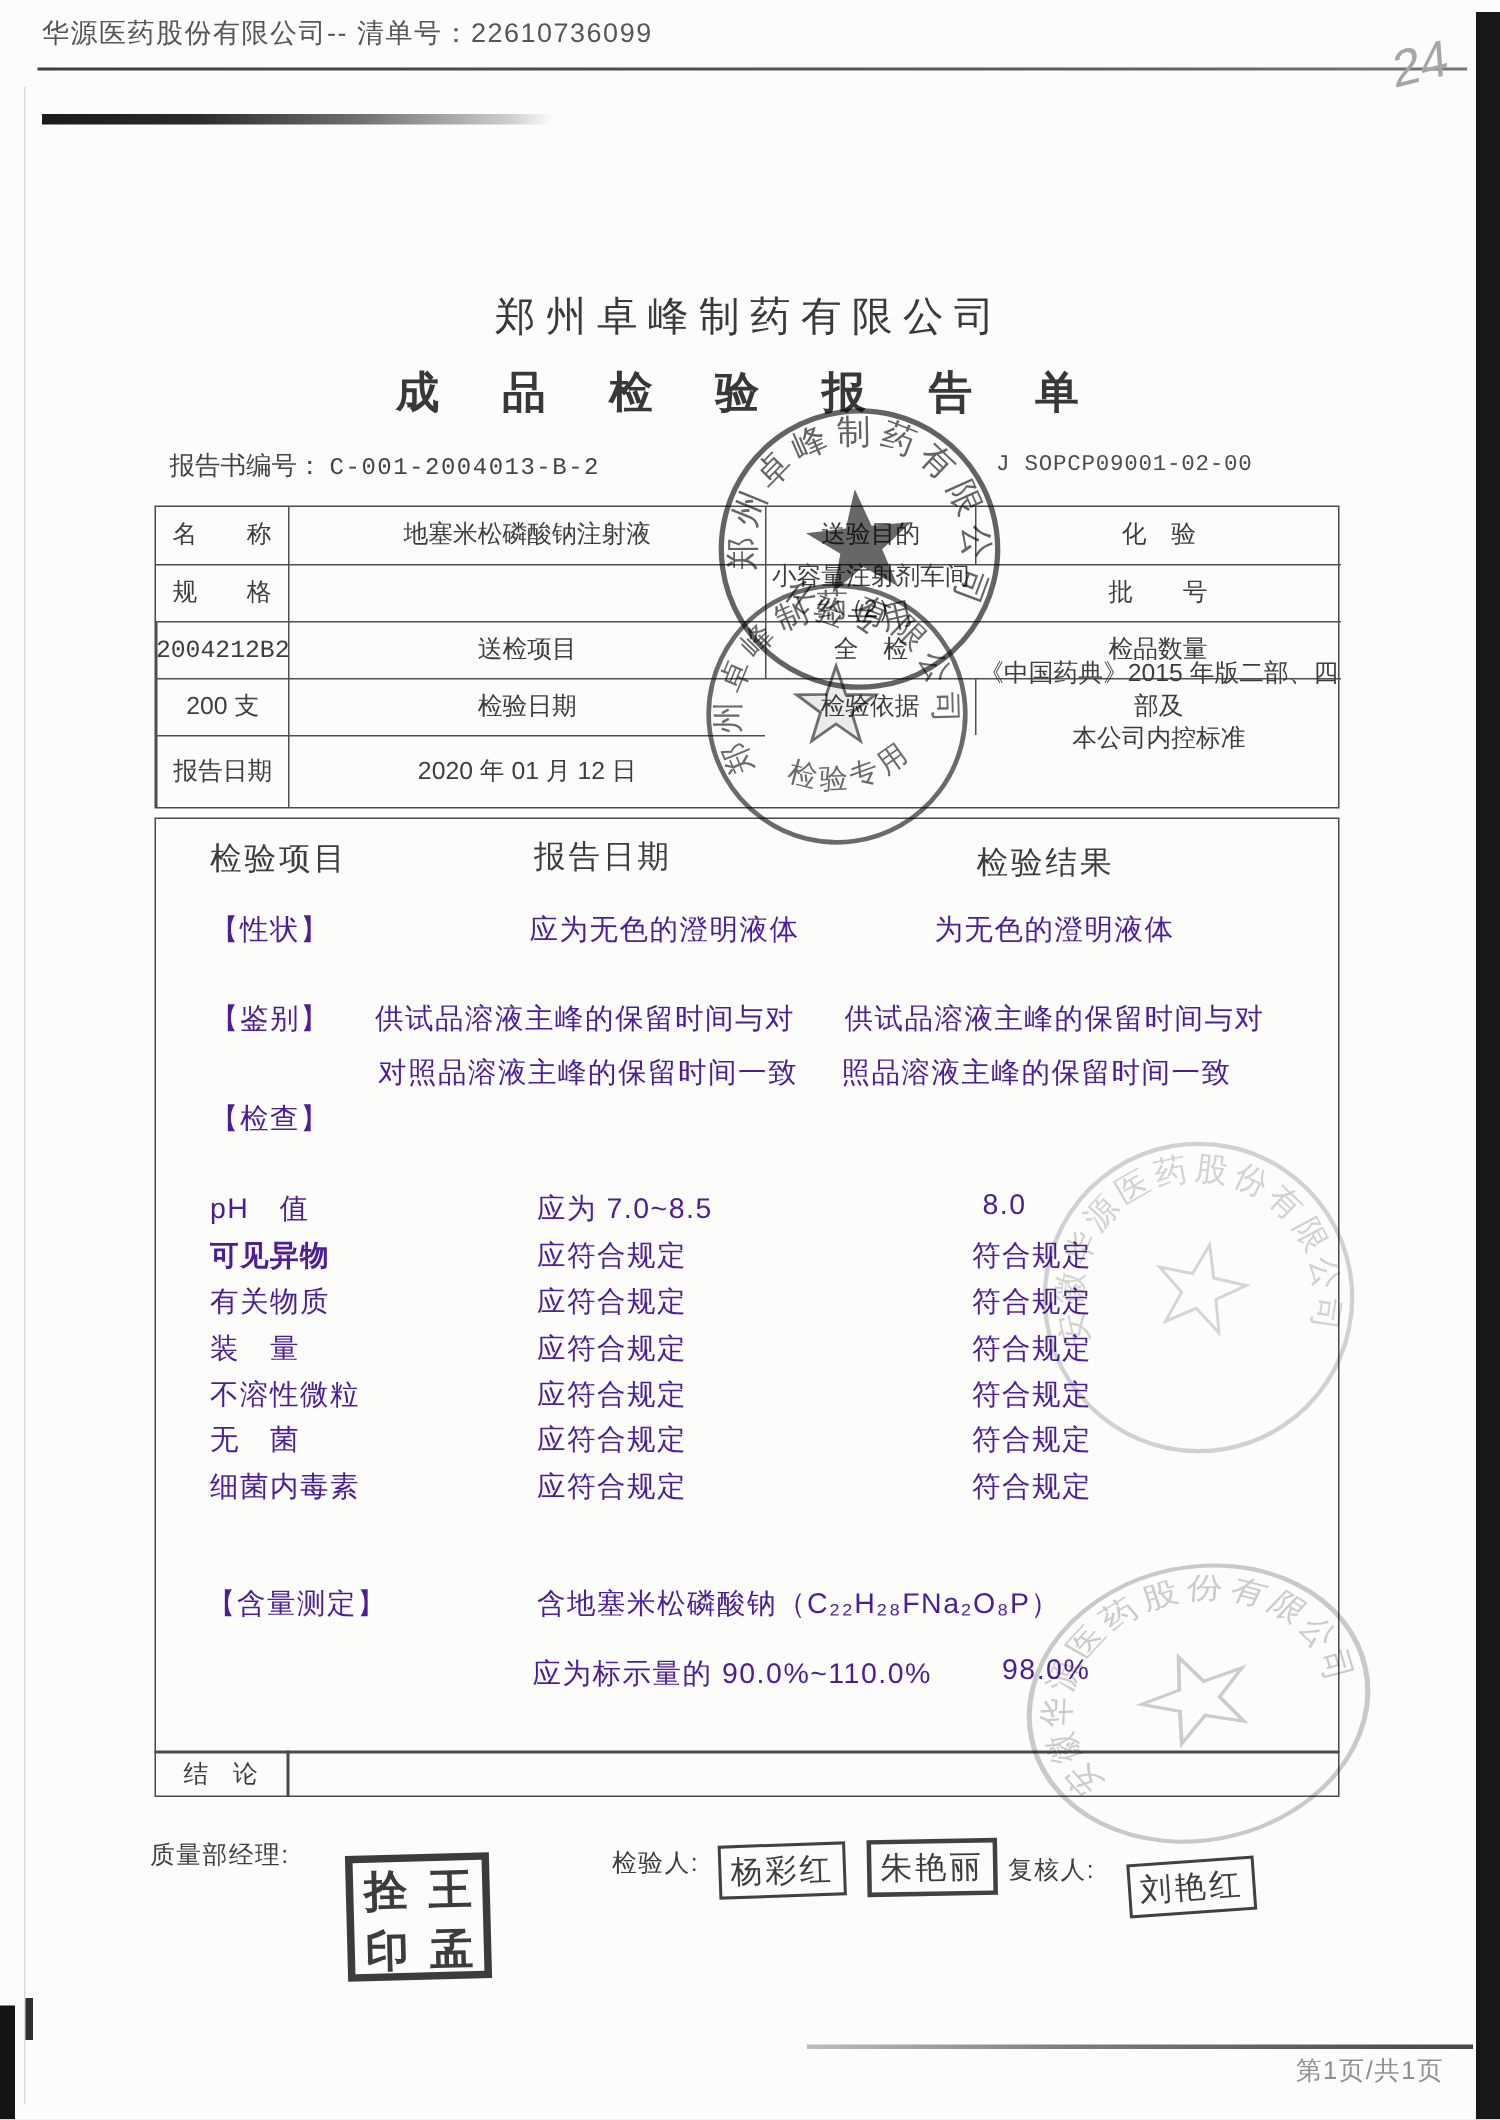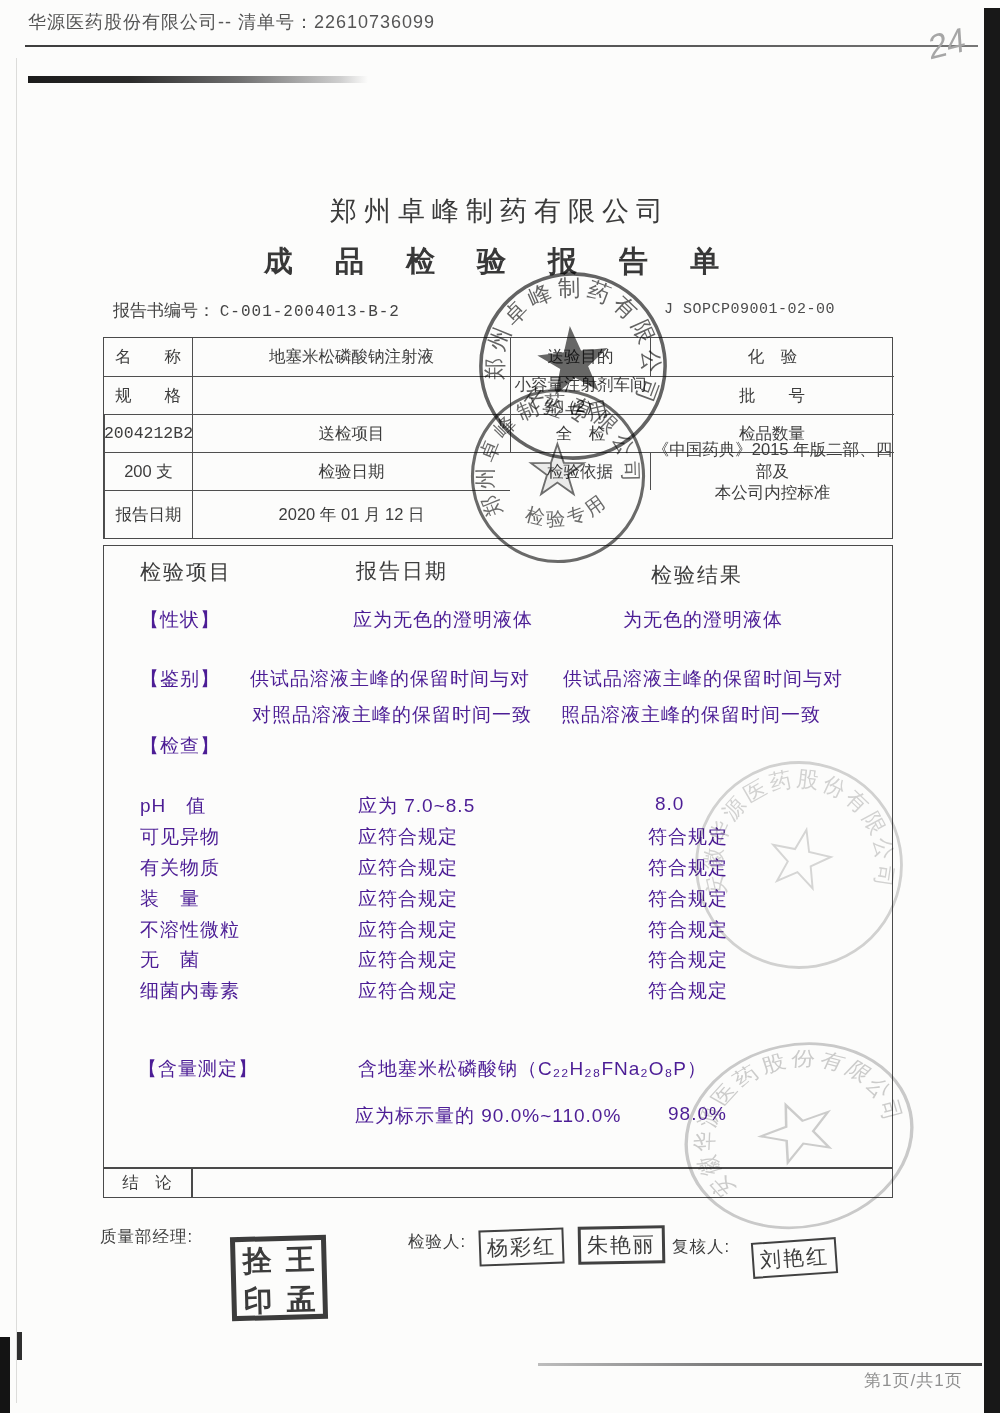--- a/index.html
+++ b/index.html
@@ -139,21 +139,21 @@
       </div>
       <div class="rrow">
         <span style="left: 140px; top: 733px;">【检查】</span>
       </div>
       <div class="rrow">
         <span style="left: 140px; top: 793px;">pH　值</span>
         <span style="left: 358px; top: 793px;">应为 7.0~8.5</span>
         <span style="left: 655px; top: 793px;">8.0</span>
       </div>
       <div class="rrow">
-        <span style="left: 140px; top: 824px;">可见异物</span>
+        <span style="left: 140px; top: 824px; font-weight: bold;">可见异物</span>
         <span style="left: 358px; top: 824px;">应符合规定</span>
         <span style="left: 648px; top: 824px;">符合规定</span>
       </div>
       <div class="rrow">
         <span style="left: 140px; top: 855px;">有关物质</span>
         <span style="left: 358px; top: 855px;">应符合规定</span>
         <span style="left: 648px; top: 855px;">符合规定</span>
       </div>
       <div class="rrow">
         <span style="left: 140px; top: 886px;">装　量</span>

